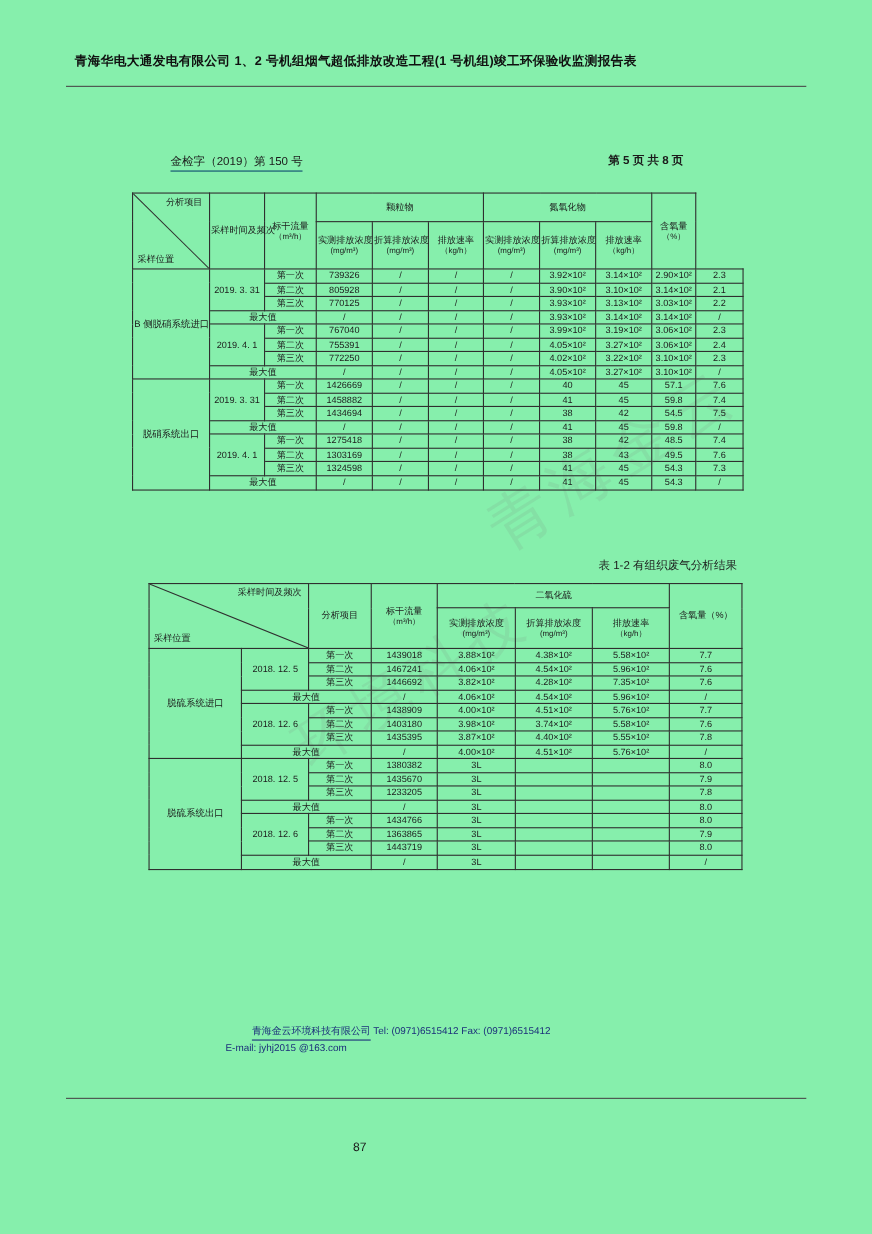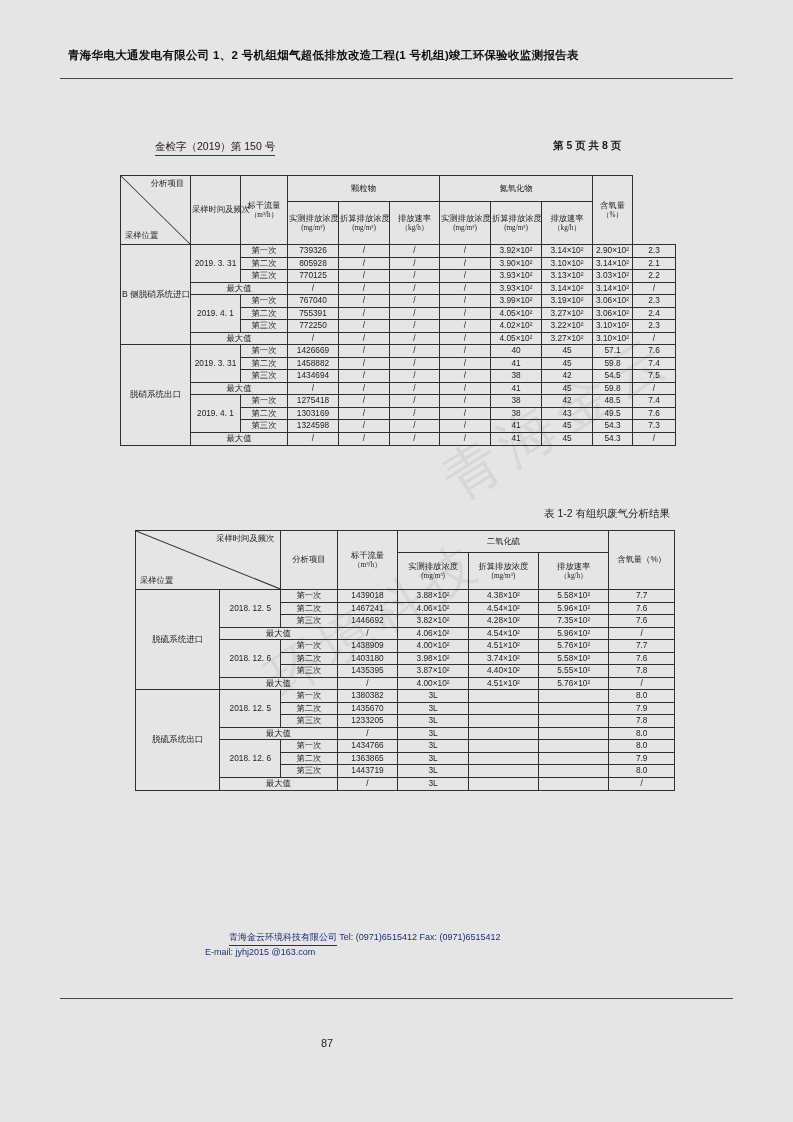--- a/index.html
+++ b/index.html
@@ -6,21 +6,21 @@
   body{
     width:793px;height:1122px;
     background:#ffffff;
     font-family:"Liberation Sans","DejaVu Sans",sans-serif;
     color:#1b1b1b;
     position:relative;
     overflow:hidden;
   }
   .page{
     position:absolute;inset:0;
-    background:#e5e5e5;
+    background:#86efac;
   }
   .header-title{
     position:absolute;left:68px;top:48px;width:660px;
     font-size:11.5px;font-weight:bold;letter-spacing:.3px;
     color:#101010;
   }
   .header-rule{
     position:absolute;left:60px;top:78px;width:673px;height:1px;
     background:#4a4a4a;
   }
@@ -70,21 +70,21 @@
     border:1px solid #2f2f2f;
     text-align:center;
     vertical-align:middle;
     padding:1px 1px;
     font-weight:normal;
     line-height:1.15;
     white-space:nowrap;
   }
   .t1{position:absolute;left:120px;top:175px;width:556px;}
   .t2{position:absolute;left:135px;top:530px;width:540px;}
-  .unit{font-size:7.2px;display:block;font-family:Liberation Serif, serif;}
+  .unit{font-size:7.2px;display:block;}
   .corner{
     position:relative;
     height:66px;
   }
   .corner .lbl-tr{position:absolute;right:6px;top:3px;}
   .corner .lbl-bl{position:absolute;left:4px;bottom:3px;}
   .corner .diag{
     position:absolute;left:0;top:0;width:100%;height:100%;
   }
   .corner2{height:56px;}

